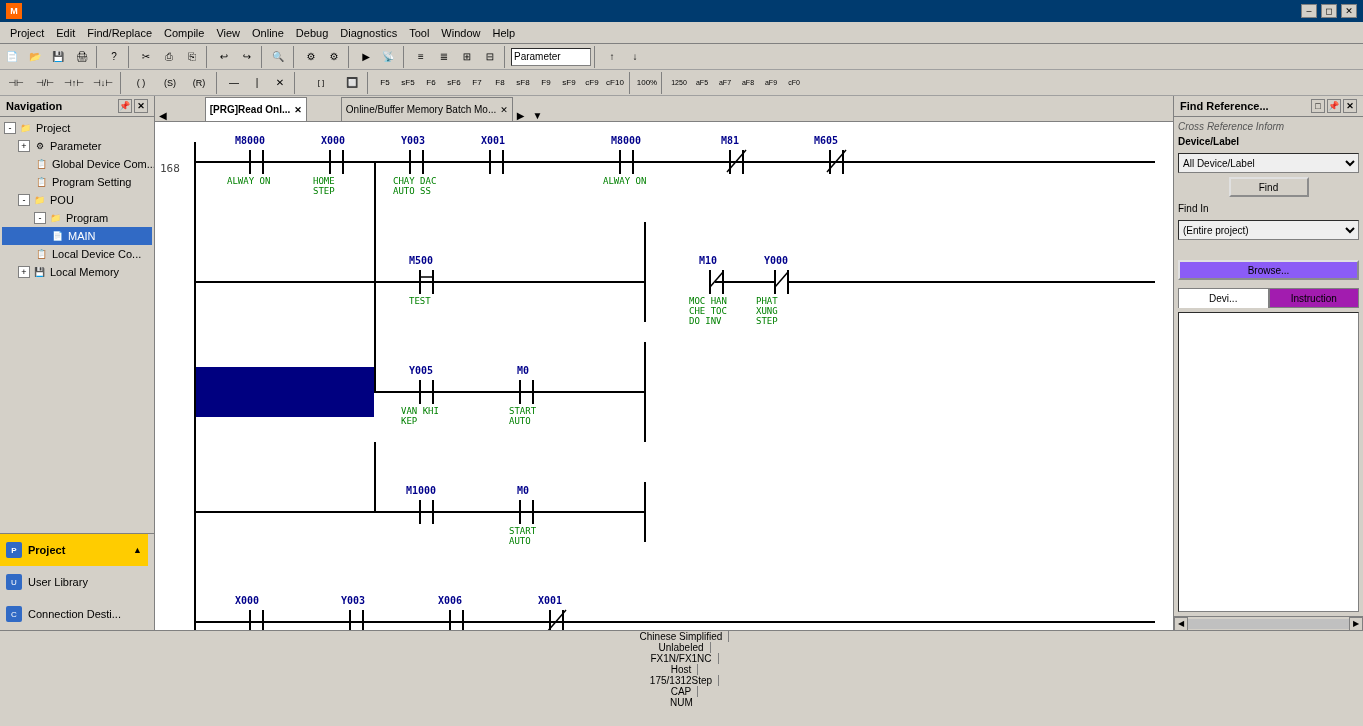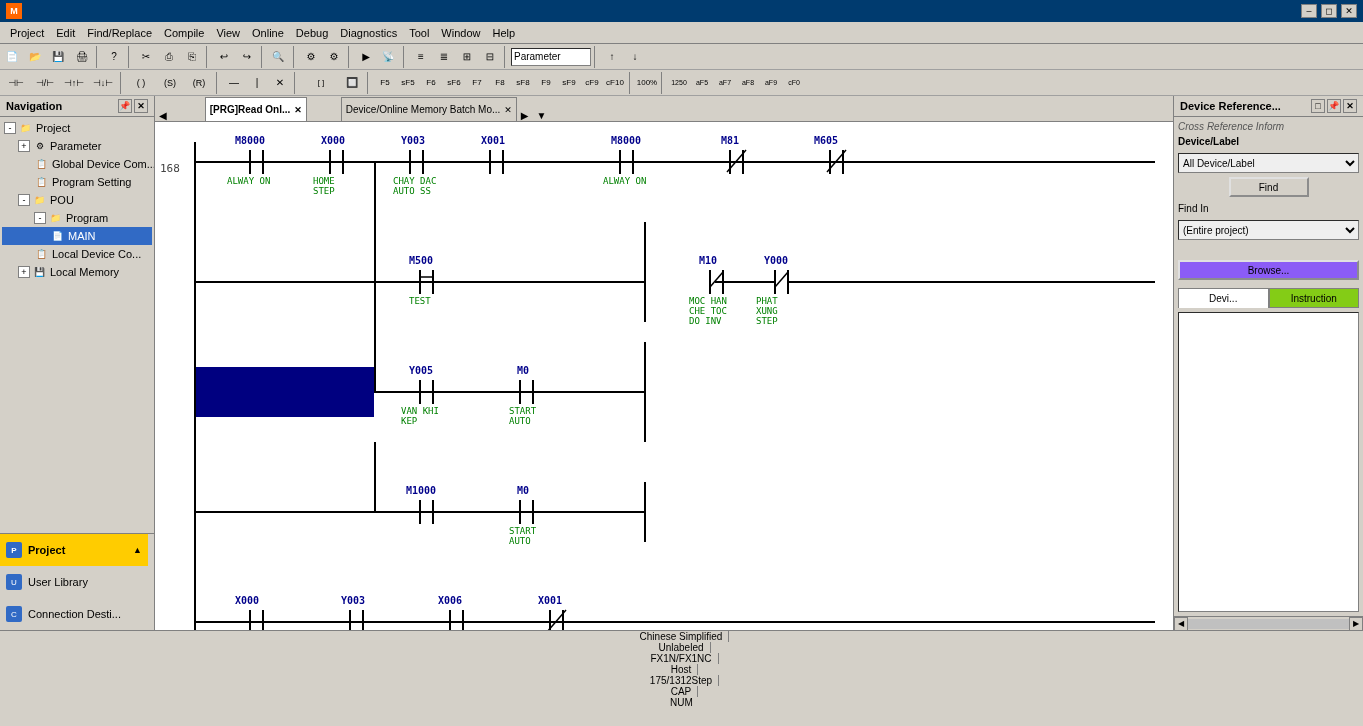--- a/index.html
+++ b/index.html
@@ -222,21 +222,21 @@
       cursor: pointer;
       margin-top: 16px;
     }
     .cr-tabs {
       display: flex;
       margin-top: 4px;
     }
     .cr-tab {
       flex: 1;
       height: 20px;
-      background: #84cc16;
+      background: #a21caf;
       border: 1px solid #808080;
       font-size: 10px;
       cursor: pointer;
       display: flex;
       align-items: center;
       justify-content: center;
     }
     .cr-tab.active { background: white; border-bottom: none; }
     .cr-results {
       flex: 1;
@@ -454,21 +454,21 @@
 
   <div id="center-area">
 
     <div id="tabs-row">
       <span class="tab-arrow">◀</span>
       <div class="doc-tab active">
         <span>[PRG]Read Onl...</span>
         <span class="close-x">✕</span>
       </div>
       <div class="doc-tab">
-        <span>Device/Online Memory Batch Mo...</span>
+        <span>Online/Buffer Memory Batch Mo...</span>
         <span class="close-x">✕</span>
       </div>
       <span class="tab-arrow">▶</span>
       <span class="tab-arrow">▼</span>
     </div>
 
     <div id="ladder-area">
       <svg id="ladder-svg" width="1000" height="600" style="background:white; font-family: monospace;">
 
         <text x="5" y="50" font-size="11" fill="#444">168</text>
@@ -664,21 +664,21 @@
         <text x="1100" y="512" font-size="9" fill="#008000">VAN DAY</text>
         <text x="1100" y="522" font-size="9" fill="#008000">GIAY</text>
         <text x="1155" y="504" font-size="12" fill="#000">→</text>
 
       </svg>
     </div>
   </div>
 
   <div id="right-panel">
     <div id="right-panel-header">
-      <span>Device Reference...</span>
+      <span>Find Reference...</span>
       <div class="panel-controls">
         <div class="panel-btn">□</div>
         <div class="panel-btn">📌</div>
         <div class="panel-btn">✕</div>
       </div>
     </div>
     <div id="cross-ref-content">
       <div style="font-size:10px; font-style:italic; color:#555;">Cross Reference Inform</div>
       <div class="cr-label">Device/Label</div>
       <select class="cr-select">

